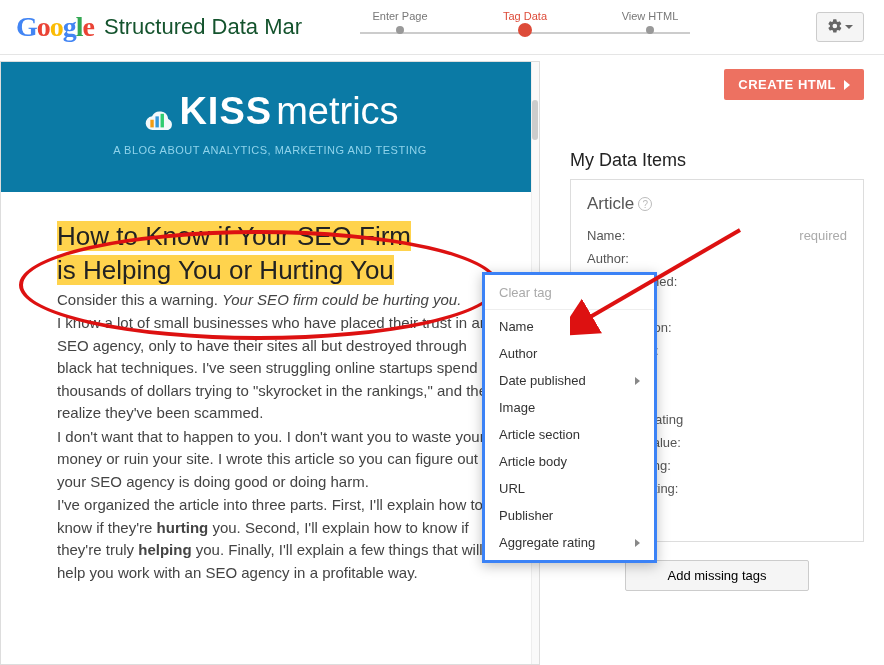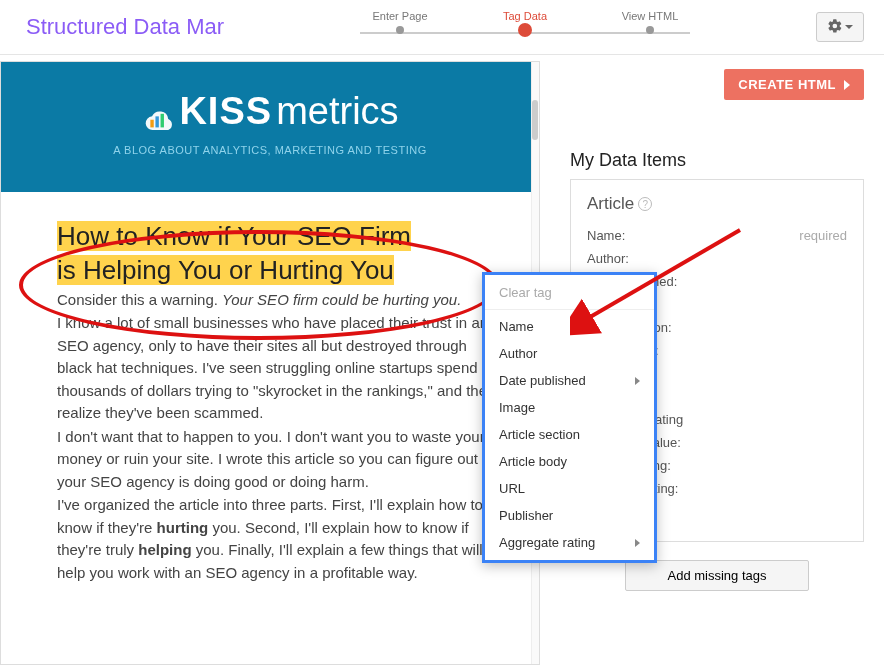--- a/index.html
+++ b/index.html
@@ -1,20 +1,20 @@
 <!DOCTYPE html>
 <html><head>
 <meta charset="utf-8">
 <style>
   * { box-sizing: border-box; margin: 0; padding: 0; }
   body { font-family: Arial, Helvetica, sans-serif; font-size: 14px; color: #333; background: #fff; width: 884px; height: 665px; overflow: hidden; position: relative; }
   .topbar { height: 55px; display: flex; align-items: center; padding: 0 16px; border-bottom: 1px solid #e5e5e5; position: relative; }
   .google-logo { font-size: 28px; font-weight: bold; font-family: Georgia, serif; letter-spacing: -1px; }
   .g1 { color:#4285F4; } .g2{color:#EA4335;} .g3{color:#FBBC05;} .g4{color:#4285F4;} .g5{color:#34A853;} .g6{color:#EA4335;}
-  .tool-title { color:#8b5cf6; font-size:22px; margin-left:10px; font-weight:300;}
+  .tool-title { color:#14532d; font-size:22px; margin-left:10px; font-weight:300;}
   .steps { position:absolute; left:350px; top:10px; width:350px; }
   .step-line { position:absolute; top:22px; left:10px; right:10px; height:2px; background:#ccc; }
   .step-dots { display:flex; justify-content:space-between; position:relative; }
   .step { text-align:center; font-size:11px; color:#777; width:100px; }
   .step.active { color:#dd4b39; }
   .dot { width:8px; height:8px; border-radius:50%; background:#999; margin:4px auto 0; }
   .step.active .dot { width:14px; height:14px; background:#dd4b39; margin-top:1px; }
   .gear-btn { position:absolute; right:20px; top:12px; width:48px; height:30px; border:1px solid #ccc; border-radius:3px; background:#f5f5f5; display:flex; align-items:center; justify-content:center; gap:2px; cursor:pointer;}
   .gear-btn svg { width:16px; height:16px; fill:#666;}
   .caret-down { width:0;height:0;border-left:4px solid transparent;border-right:4px solid transparent;border-top:4px solid #666;}
@@ -53,20 +53,23 @@
   .context-menu .mi.disabled { color:#aaa; cursor:default;}
   .context-menu hr { border:none; border-top:1px solid #eee; margin:3px 0;}
   .sub-arrow { width:0;height:0;border-top:4px solid transparent;border-bottom:4px solid transparent;border-left:5px solid #888;}
 
   .red-arrow { position:absolute; left:570px; top:220px; z-index:60; pointer-events:none;}
 </style>
 </head>
 <body>
 
 <div class="topbar">
+  <span class="google-logo">
+    <span class="g1">G</span><span class="g2">o</span><span class="g3">o</span><span class="g4">g</span><span class="g5">l</span><span class="g6">e</span>
+  </span>
   <span class="tool-title">Structured Data Mar</span>
 
   <div class="steps">
     <div class="step-line"></div>
     <div class="step-dots">
       <div class="step"><span>Enter Page</span><div class="dot"></div></div>
       <div class="step active"><span>Tag Data</span><div class="dot"></div></div>
       <div class="step"><span>View HTML</span><div class="dot"></div></div>
     </div>
   </div>

